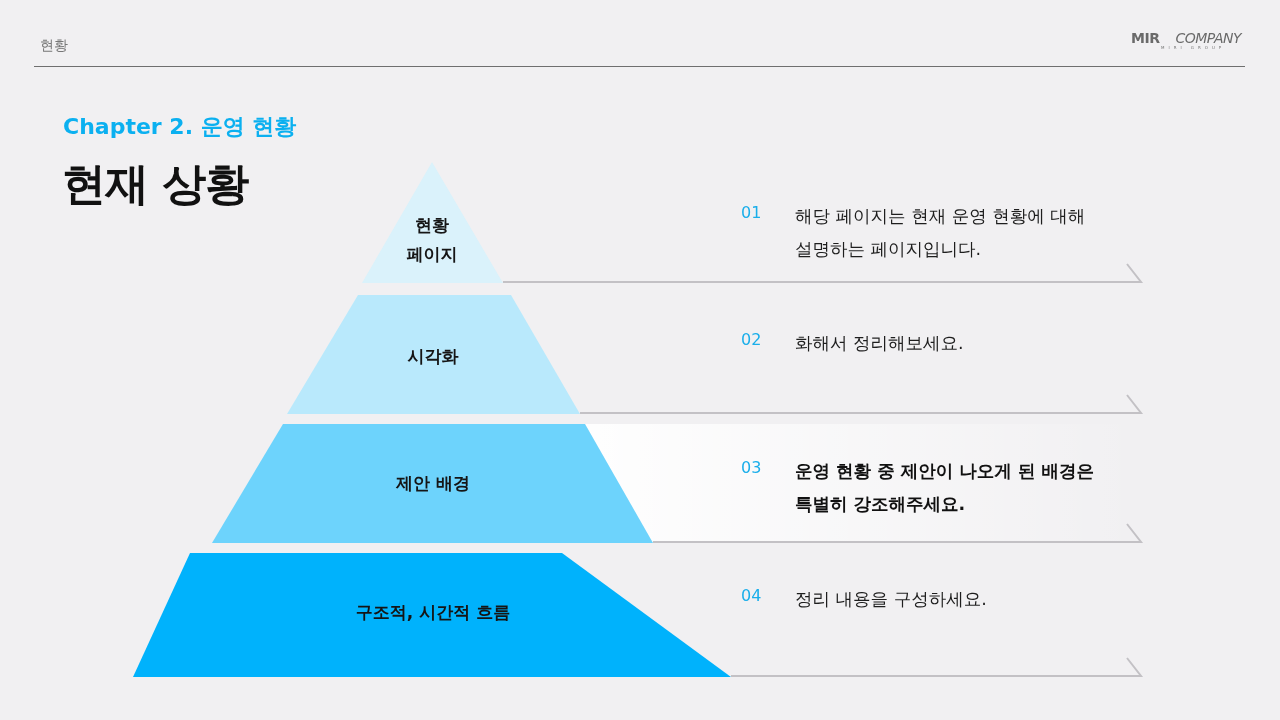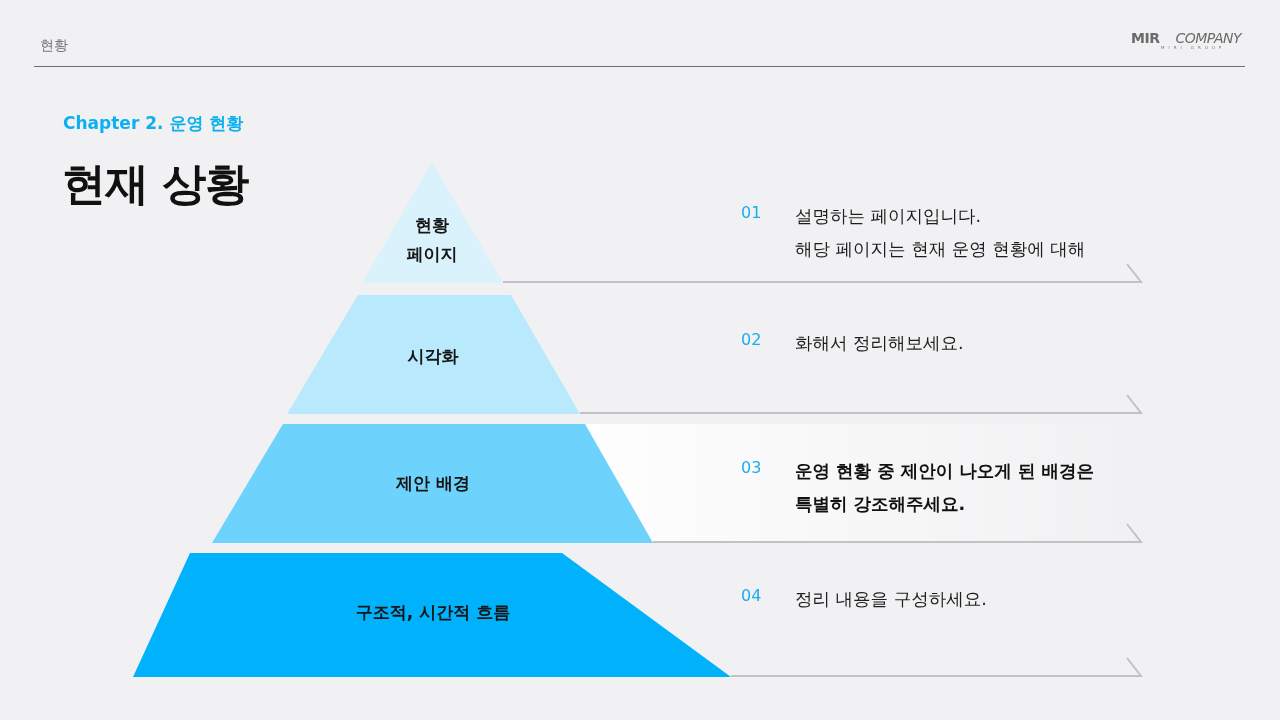--- a/index.html
+++ b/index.html
@@ -9,21 +9,21 @@
     font-family:"DejaVu Sans", "Liberation Sans", sans-serif;
     color:#111;
   }
   .header-label { position:absolute; left:40px; top:37px; font-size:14px; color:#777; }
   .header-rule { position:absolute; left:34px; top:66px; width:1211px; height:1px; background:#6f6f6f; }
   .logo { position:absolute; left:1131px; top:30px; width:110px; height:32px; }
   .logo-main { font-size:14px; color:#6a6a6a; letter-spacing:-0.5px; white-space:nowrap; }
   .logo-main .mir { font-weight:bold; font-style:normal; }
   .logo-main .comp { font-style:italic;padding-left:16px; }
   .logo-sub { font-size:4px; color:#777; letter-spacing:4px; margin-left:30px; margin-top:-1px; }
-  .chapter { position:absolute; left:63px; top:112px; font-size:17px; color:#0bb0f0; font-weight:600; }
+  .chapter { position:absolute; left:63px; top:112px; font-size:22px; color:#0bb0f0; font-weight:600; }
   .title { position:absolute; left:62px; top:155px; font-size:44px; font-weight:bold; color:#111; letter-spacing:-1px; }
   svg.pyramid { position:absolute; left:0; top:0; width:1280px; height:720px; }
   .layer-label { position:absolute; font-size:17px; font-weight:bold; color:#151515; text-align:center; line-height:29px; }
   .desc { position:absolute; left:741px; width:400px; }
   .desc-num { position:absolute; left:0; top:0; font-size:16px; color:#1aaeea; }
   .desc-text { position:absolute; left:54px; top:-3px; font-size:17.5px; line-height:33px; color:#1e1e1e; white-space:nowrap; }
   .desc-text.bold { font-weight:bold; color:#111; }
 </style>
 </head>
 <body>
@@ -68,22 +68,22 @@
   <div>현황</div>
   <div>페이지</div>
 </div>
 <div class="layer-label" style="left:333px; top:342px; width:200px;">시각화</div>
 <div class="layer-label" style="left:333px; top:469px; width:200px;">제안 배경</div>
 <div class="layer-label" style="left:283px; top:598px; width:300px;">구조적, 시간적 흐름</div>
 
 <div class="desc" style="top:203px;">
   <div class="desc-num">01</div>
   <div class="desc-text">
+    <div>해당 페이지는 현재 운영 현황에 대해</div>
     <div>설명하는 페이지입니다.</div>
-    <div>해당 페이지는 현재 운영 현황에 대해</div>
   </div>
 </div>
 <div class="desc" style="top:330px;">
   <div class="desc-num">02</div>
   <div class="desc-text">
     <div>화해서 정리해보세요.</div>
   </div>
 </div>
 <div class="desc" style="top:458px;">
   <div class="desc-num">03</div>

